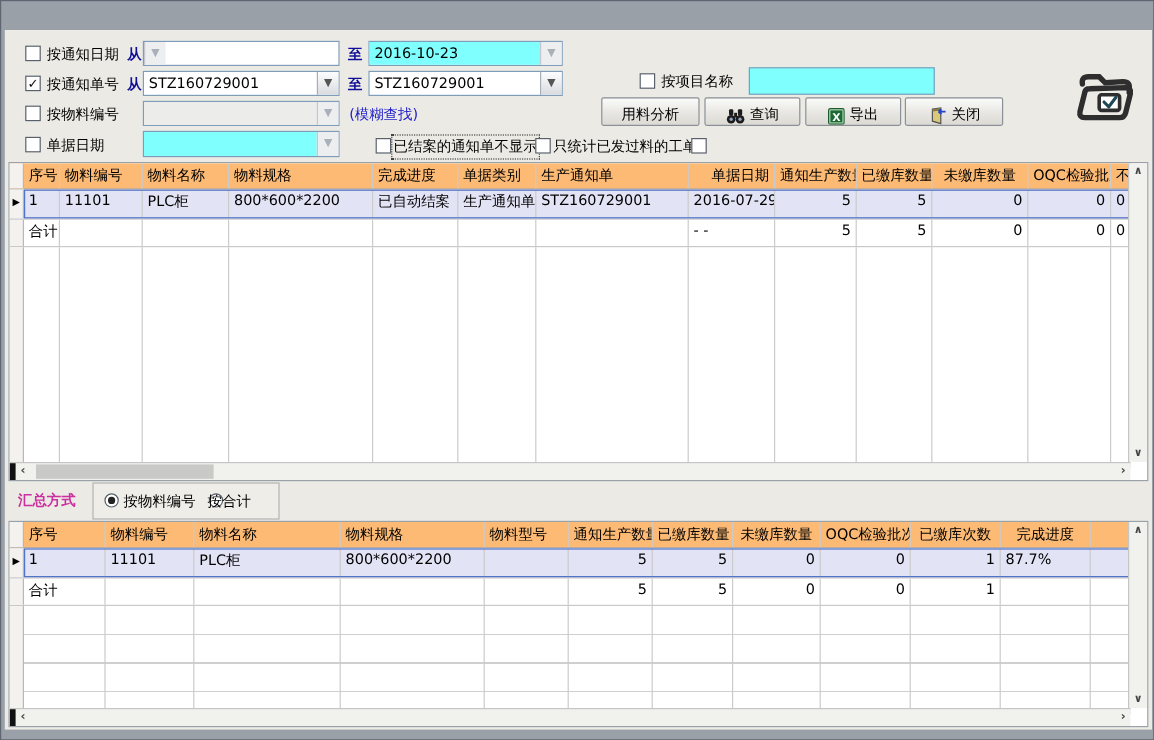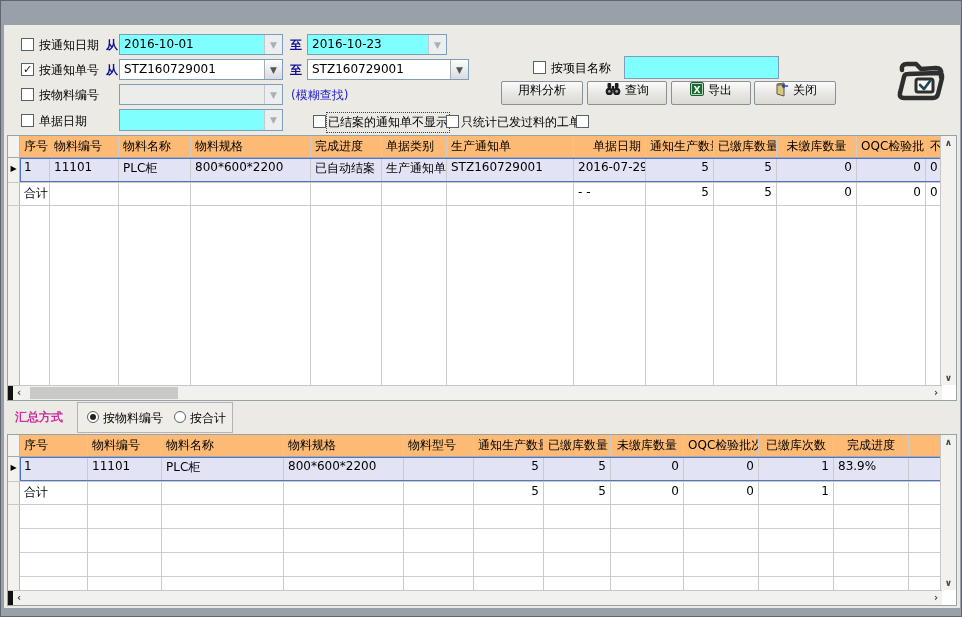--- a/index.html
+++ b/index.html
@@ -36,21 +36,21 @@
   .combo{position:absolute;border:1px solid #7f9db9;background:#fff;display:flex;box-sizing:border-box;height:21px;}
   .combo .field{flex:1;padding:2px 4px;font-size:12px;overflow:hidden;white-space:nowrap;}
   .combo .drop{width:17px;border-left:1px solid #a9aeb6;background:linear-gradient(#fdfdfd,#d9dbe0);
     display:flex;align-items:center;justify-content:center;font-size:9px;color:#555;}
   .combo.cyan .field{background:#80ffff;}
   .combo.flat .drop{background:#eceef0;color:#aab0b8;border-left:1px solid #c4c8ce;}
   .combo.disabled .field{background:#ececea;}
   .textbox{position:absolute;border:1px solid #7f9db9;background:#80ffff;box-sizing:border-box;
     font-size:12px;padding:2px 4px;font-family:"DejaVu Sans",sans-serif;}
   .push-btn{position:absolute;height:24px;border:1px solid #8a9098;border-radius:2px;box-sizing:border-box;
-    background:linear-gradient(#fbfbfa,#e7e6e2 55%,#dcdad4);display:flex;align-items:flex-start;justify-content:center;
+    background:linear-gradient(#fbfbfa,#e7e6e2 55%,#dcdad4);display:flex;align-items:flex-end;justify-content:center;
     gap:4px;font-size:12px;color:#000;cursor:default;}
   .dashed{outline:1px dotted #444;outline-offset:1px;}
   
   .grid{position:absolute;background:#fff;border:1px solid #98a0a8;box-sizing:border-box;overflow:hidden;}
   .g-row{display:flex;width:934px;}
   .g-hdr{height:21px;background:#fdba74;border-bottom:1px solid #a8a8a8;}
   .g-data{height:24px;}
   .g-total{height:22px;border-bottom:1px solid #c9c9c9;}
   .g-cell{flex:0 0 auto;box-sizing:border-box;border-right:1px solid #cbcbcb;padding:2px 4px;
     font-size:12px;white-space:nowrap;overflow:hidden;}
@@ -76,25 +76,24 @@
 
 <div class="window">
 
 
   <div class="client"></div>
 
   <div class="checkbox" style="left:20px;top:37px;"></div>
   <div class="lbl" style="left:38px;top:36px;">按通知日期</div>
   <div class="lbl lbl-blue" style="left:105px;top:36px;">从</div>
   <div class="combo cyan flat" style="left:118px;top:33px;width:164px;">
-    <div class="field">2016-10-01</div>
     <div class="drop">▼</div>
   </div>
   <div class="lbl lbl-blue" style="left:289px;top:36px;">至</div>
-  <div class="combo cyan flat" style="left:306px;top:33px;width:140px;">
+  <div class="combo cyan flat" style="left:306px;top:33px;width:162px;">
     <div class="field">2016-10-23</div>
     <div class="drop">▼</div>
   </div>
 
   <div class="checkbox on" style="left:20px;top:62px;"></div>
   <div class="lbl" style="left:38px;top:61px;">按通知单号</div>
   <div class="lbl lbl-blue" style="left:105px;top:61px;">从</div>
   <div class="combo" style="left:118px;top:58px;width:164px;">
     <div class="field">STZ160729001</div>
     <div class="drop">▼</div>
@@ -247,21 +246,21 @@
       <div class="varrow" style="top:2px;">∧</div>
       <div class="varrow" style="bottom:2px;">∨</div>
     </div>
   </div>
 
   <div class="lbl lbl-magenta" style="left:14px;top:408px;">汇总方式</div>
   <div class="groupbox" style="left:76px;top:401px;width:156px;height:31px;"></div>
   <div class="radio on" style="left:86px;top:410px;"></div>
   <div class="lbl" style="left:102px;top:409px;">按物料编号</div>
   <div class="radio" style="left:173px;top:410px;"></div>
-  <div class="lbl" style="left:189px;top:409px;">按合计</div>
+  <div class="lbl" style="left:172px;top:409px;">按合计</div>
 
   <div class="grid" style="left:6px;top:433px;width:950px;height:172px;">
     <div id="summary-grid-body">
         <div class="g-row g-hdr">
           <div class="g-ind"></div>
           <div class="g-cell g-hcell" style="flex-basis: 68px; text-align: left;">序号</div>
           <div class="g-cell g-hcell" style="flex-basis: 74px; text-align: left;">物料编号</div>
           <div class="g-cell g-hcell" style="flex-basis: 122px; text-align: left;">物料名称</div>
           <div class="g-cell g-hcell" style="flex-basis: 120px; text-align: left;">物料规格</div>
           <div class="g-cell g-hcell" style="flex-basis: 70px; text-align: left;">物料型号</div>
@@ -278,21 +277,21 @@
           <div class="g-cell" style="flex-basis: 68px; text-align: left;">1</div>
           <div class="g-cell" style="flex-basis: 74px; text-align: left;">11101</div>
           <div class="g-cell" style="flex-basis: 122px; text-align: left;">PLC柜</div>
           <div class="g-cell" style="flex-basis: 120px; text-align: left;">800*600*2200</div>
           <div class="g-cell" style="flex-basis: 70px; text-align: left;"></div>
           <div class="g-cell" style="flex-basis: 70px; text-align: right;">5</div>
           <div class="g-cell" style="flex-basis: 67px; text-align: right;">5</div>
           <div class="g-cell" style="flex-basis: 73px; text-align: right;">0</div>
           <div class="g-cell" style="flex-basis: 75px; text-align: right;">0</div>
           <div class="g-cell" style="flex-basis: 75px; text-align: right;">1</div>
-          <div class="g-cell" style="flex-basis: 75px; text-align: left;">83.9%</div>
+          <div class="g-cell" style="flex-basis: 75px; text-align: left;">87.7%</div>
           <div class="g-cell" style="flex-basis: 33px; text-align: left;"></div>
           <div class="sel-border"></div>
         </div>
         <div class="g-row g-total">
           <div class="g-ind"></div>
           <div class="g-cell" style="flex-basis: 68px; text-align: left;">合计</div>
           <div class="g-cell" style="flex-basis: 74px; text-align: left;"></div>
           <div class="g-cell" style="flex-basis: 122px; text-align: left;"></div>
           <div class="g-cell" style="flex-basis: 120px; text-align: left;"></div>
           <div class="g-cell" style="flex-basis: 70px; text-align: left;"></div>

